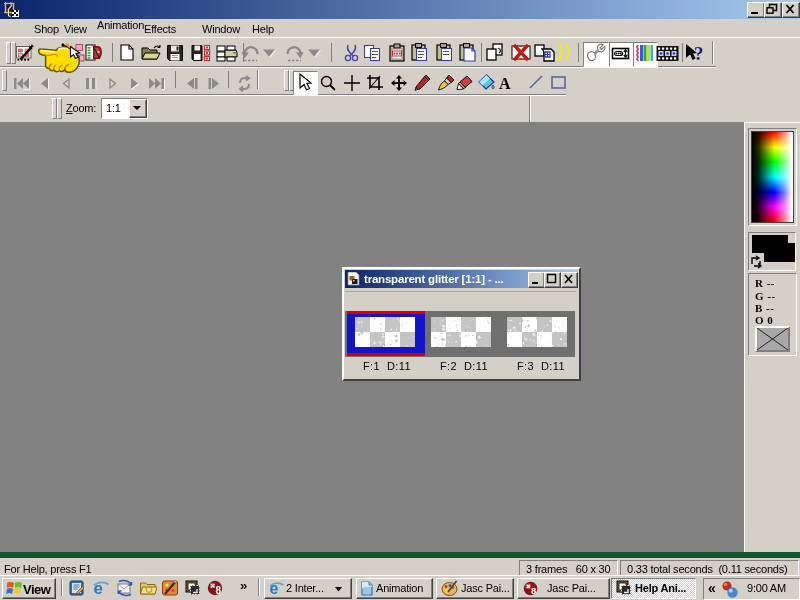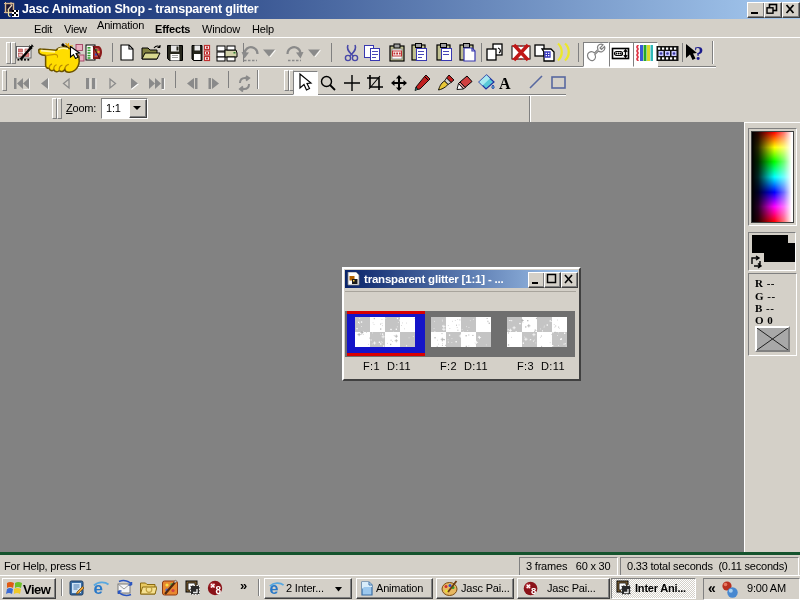--- a/index.html
+++ b/index.html
@@ -25,43 +25,42 @@
     <path d="M4.5 7 L4.5 13 C4.5 14 5.5 14.5 6.5 14.2" stroke="#e8e0a0" stroke-width="1.2" fill="none"></path>
     <rect x="8" y="8" width="7" height="7" fill="#fff"></rect>
     <g fill="#000">
           <rect x="8" y="8" width="2" height="2"></rect>
           <rect x="12" y="8" width="2" height="2"></rect>
           <rect x="10" y="10" width="2" height="2"></rect>
           <rect x="8" y="12" width="2" height="2"></rect>
           <rect x="12" y="12" width="2" height="2"></rect>
         </g>
   </svg>
-  <div class="abs" style="left:22px;top:2px;font-size:12.5px;font-weight:bold;color:#fff;">Jasc Animation Shop - transparent glitter</div>
   <div class="abs btn3d" style="left:747px;top:2px;width:16px;height:14px;">
         <div class="abs" style="left:3px;top:9px;width:7px;height:2px;background:#000"></div>
       </div>
   <div class="abs btn3d" style="left:764px;top:2px;width:16px;height:14px;">
     <svg width="14" height="12" viewBox="0 0 14 12">
           <rect x="4.5" y="1.5" width="7" height="6" fill="none" stroke="#000" stroke-width="1.6"></rect>
           <rect x="2" y="4.8" width="6" height="5.4" fill="#d4d0c8" stroke="#000" stroke-width="1.4"></rect>
         </svg>
   </div>
   <div class="abs btn3d" style="left:782px;top:2px;width:16px;height:14px;">
     <svg width="14" height="12" viewBox="0 0 14 12">
           <path d="M3.5 2 L10.5 10 M10.5 2 L3.5 10" stroke="#000" stroke-width="1.8"></path>
         </svg>
   </div>
 </div>
 
 <div class="abs" style="left:0;top:19px;width:800px;height:18px;background:#d4d0c8;">
   <span class="abs" style="left:7px;top:21px;margin-left:28px;">File</span>
-  <span class="abs" style="left:34px;top:4px;">Edit</span>
+  <span class="abs" style="left:34px;top:4px;">Shop</span>
   <span class="abs" style="left:64px;top:4px;">View</span>
   <span class="abs" style="left:97px;top:0;">Animation</span>
-  <span class="abs" style="left:155px;top:4px;font-weight:bold;">Effects</span>
+  <span class="abs" style="left:144px;top:4px;">Effects</span>
   <span class="abs" style="left:202px;top:4px;">Window</span>
   <span class="abs" style="left:252px;top:4px;">Help</span>
 </div>
 
 <div class="abs" style="left:0;top:37px;width:800px;height:85px;background:#d4d0c8;border-top:1px solid #fff;">
   <div class="abs" style="left:0;top:28px;width:716px;height:0;border-top:1px solid #808080;border-bottom:1px solid #fff;"></div>
   <div class="abs" style="left:0;top:56px;width:566px;height:0;border-top:1px solid #808080;border-bottom:1px solid #fff;"></div>
   <div class="abs etchv" style="left:529px;top:58px;width:0;height:26px;"></div>
   <div class="abs grip" style="left:6px;top:4px;height:20px;"></div>
   <div class="abs grip" style="left:11px;top:4px;height:20px;"></div>
@@ -691,21 +690,21 @@
         <path d="M5.5 10.8 L8.7 10.8 M7.1 9.200000000000001 L7.1 12.4" stroke="#ffffff" stroke-width="0.7"></path>
         <path d="M20.2 8.8 L23.400000000000002 8.8 M21.8 7.200000000000001 L21.8 10.4" stroke="#a8a8a8" stroke-width="0.7"></path>
         <path d="M17.299999999999997 22.2 L20.5 22.2 M18.9 20.599999999999998 L18.9 23.8" stroke="#ffffff" stroke-width="0.7"></path>
         <path d="M1.7999999999999998 13.3 L5.0 13.3 M3.4 11.700000000000001 L3.4 14.9" stroke="#ffffff" stroke-width="0.7"></path>
       </svg>
   <div class="abs" style="left:19px;top:91px;letter-spacing:0.4px;">F:1&nbsp;&nbsp;D:11</div>
   <div class="abs" style="left:96px;top:91px;letter-spacing:0.4px;">F:2&nbsp;&nbsp;D:11</div>
   <div class="abs" style="left:173px;top:91px;letter-spacing:0.4px;">F:3&nbsp;&nbsp;D:11</div>
 </div>
 
-<div class="abs" style="left:0;top:552px;width:800px;height:23px;background:#d4d0c8;border-top:3px solid #14532d;">
+<div class="abs" style="left:0;top:552px;width:800px;height:23px;background:#d4d0c8;border-top:6px solid #14532d;">
   <div class="abs" style="left:4px;top:5px;">For Help, press F1</div>
   <div class="abs sunk" style="left:519px;top:2px;width:97px;height:17px;">
         <div class="abs" style="left:6px;top:2px;white-space:nowrap;text-align:center;">3 frames&nbsp;&nbsp;&nbsp;60 x 30</div>
       </div>
   <div class="abs sunk" style="left:620px;top:2px;width:177px;height:17px;">
         <div class="abs" style="left:6px;top:2px;white-space:nowrap;">0.33 total seconds&nbsp;&nbsp;(0.11 seconds)</div>
       </div>
 </div>
 
 <div class="abs" style="left:0;top:575px;width:800px;height:25px;background:#d4d0c8;border-top:1px solid #fff;">
@@ -804,21 +803,21 @@
         <span class="abs" style="left:29px;top:3px;">Jasc Pai...</span>
       </div>
   <div class="abs tgl" style="left:611px;top:2px;width:83px;height:19px;background:repeating-conic-gradient(#fff 0 25%,#d4d0c8 0 50%) 0 0/2px 2px;">
         <svg class="abs" style="left:3px;top:0px" width="18" height="18" viewBox="0 0 18 18">
     <rect x="2" y="2" width="11" height="11" fill="#8a6a3a" stroke="#000" stroke-width="1"></rect>
     <rect x="4" y="4" width="7" height="7" fill="#fff" stroke="#000" stroke-width="0.8"></rect>
     <rect x="6.5" y="6.5" width="9" height="9" fill="#2a2a2a"></rect>
     <path d="M6.5 6.5 L15.5 6.5 L15.5 15.5 L6.5 15.5 Z" fill="none" stroke="#fff" stroke-width="0.9" stroke-dasharray="1.5 1.5"></path>
     <path d="M9 13.5 L13.5 13.5 M13 10 L13 14" stroke="#e8e8e8" stroke-width="1.4"></path>
         </svg>
-        <span class="abs" style="left:23px;top:3px;font-weight:bold;">Inter Ani...</span>
+        <span class="abs" style="left:23px;top:3px;font-weight:bold;">Help Ani...</span>
       </div>
   <div class="abs sunk" style="left:703px;top:2px;width:95px;height:20px;">
     <span class="abs" style="left:4px;top:1px;font-weight:bold;font-size:14px;">«</span>
     <svg class="abs" style="left:14px;top:1px" width="24" height="19" viewBox="0 0 24 19">
       <circle cx="9" cy="6" r="4.6" fill="#b83020"></circle>
           <circle cx="7.5" cy="4.5" r="1.8" fill="#e87860"></circle>
       <circle cx="14.5" cy="12.5" r="5.2" fill="#4888d0"></circle>
           <circle cx="12.8" cy="10.8" r="2" fill="#a8d0f0"></circle>
     </svg>
     <span class="abs" style="left:43px;top:3px;text-align:right;">9:00 AM</span>

